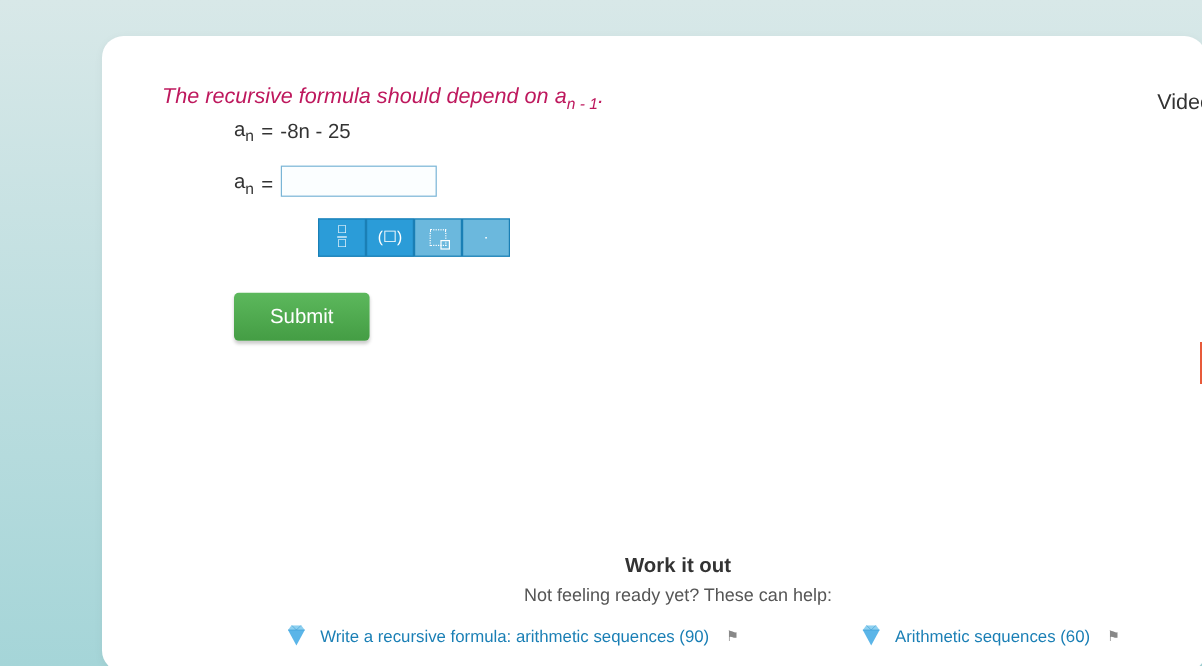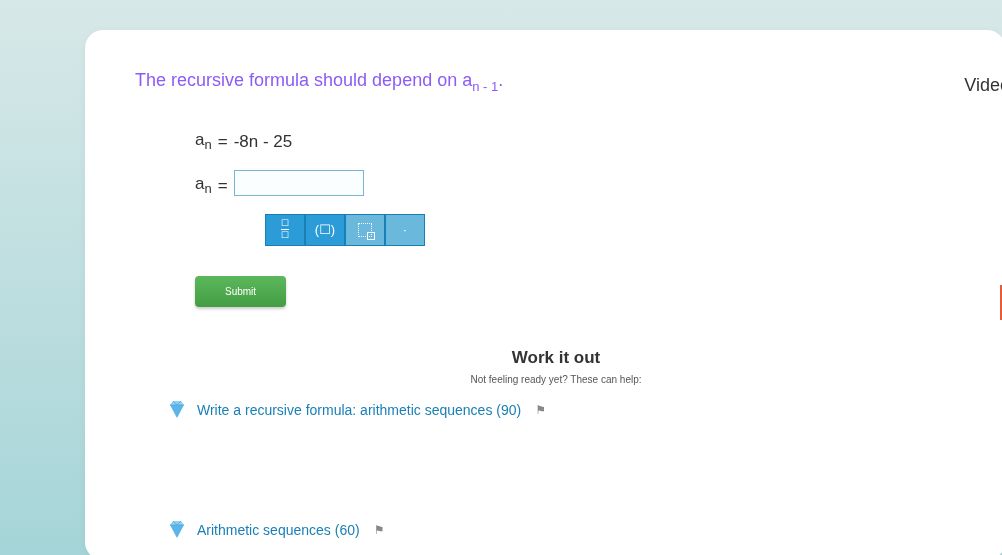--- a/index.html
+++ b/index.html
@@ -38,22 +38,23 @@
       line-height: 1.5;
       margin-bottom: 20px;
       max-width: 780px;
     }
     .sub {
       font-size: 13px;
       vertical-align: sub;
     }
     .instruction {
       font-size: 18px;
-      color: #8b5cf6;
-      margin-bottom: 36px;
+      font-style: italic;
+      color: #be185d;
+      margin-bottom: 4px;
     }
     .formula-row {
       margin-left: 60px;
       font-size: 17px;
       color: #333;
       margin-bottom: 18px;
       display: flex;
       align-items: flex-end;
       gap: 6px;
     }
@@ -98,50 +99,49 @@
       padding-bottom: 1px;
       margin-bottom: 1px;
     }
     .submit-btn {
       background: #4caf50;
       background: linear-gradient(180deg, #5cb85c 0%, #449d44 100%);
       color: white;
       border: none;
       border-radius: 4px;
       padding: 10px 30px;
-      font-size: 10px;
+      font-size: 17px;
       cursor: pointer;
       margin-left: 60px;
       box-shadow: 0 2px 3px rgba(0,0,0,0.2);
     }
     .bottom-section {
       position: absolute;
       bottom: 20px;
-      left: 42px;
+      left: 60px;
       right: 20px;
     }
     .work-it-out {
       text-align: center;
       font-size: 17px;
       font-weight: 600;
       color: #333;
       margin-bottom: 6px;
     }
     .not-ready {
       text-align: center;
-      font-size: 10px;
+      font-size: 15px;
       color: #555;
       margin-bottom: 15px;
     }
     .help-links {
       display: flex;
       gap: 100px;
       justify-content: center;
       padding-left: 40px;
-      flex-direction: column;
     }
     .help-link {
       display: flex;
       align-items: center;
       gap: 10px;
       color: #1a7fb5;
       font-size: 14px;
       cursor: pointer;
     }
     .diamond-icon {

